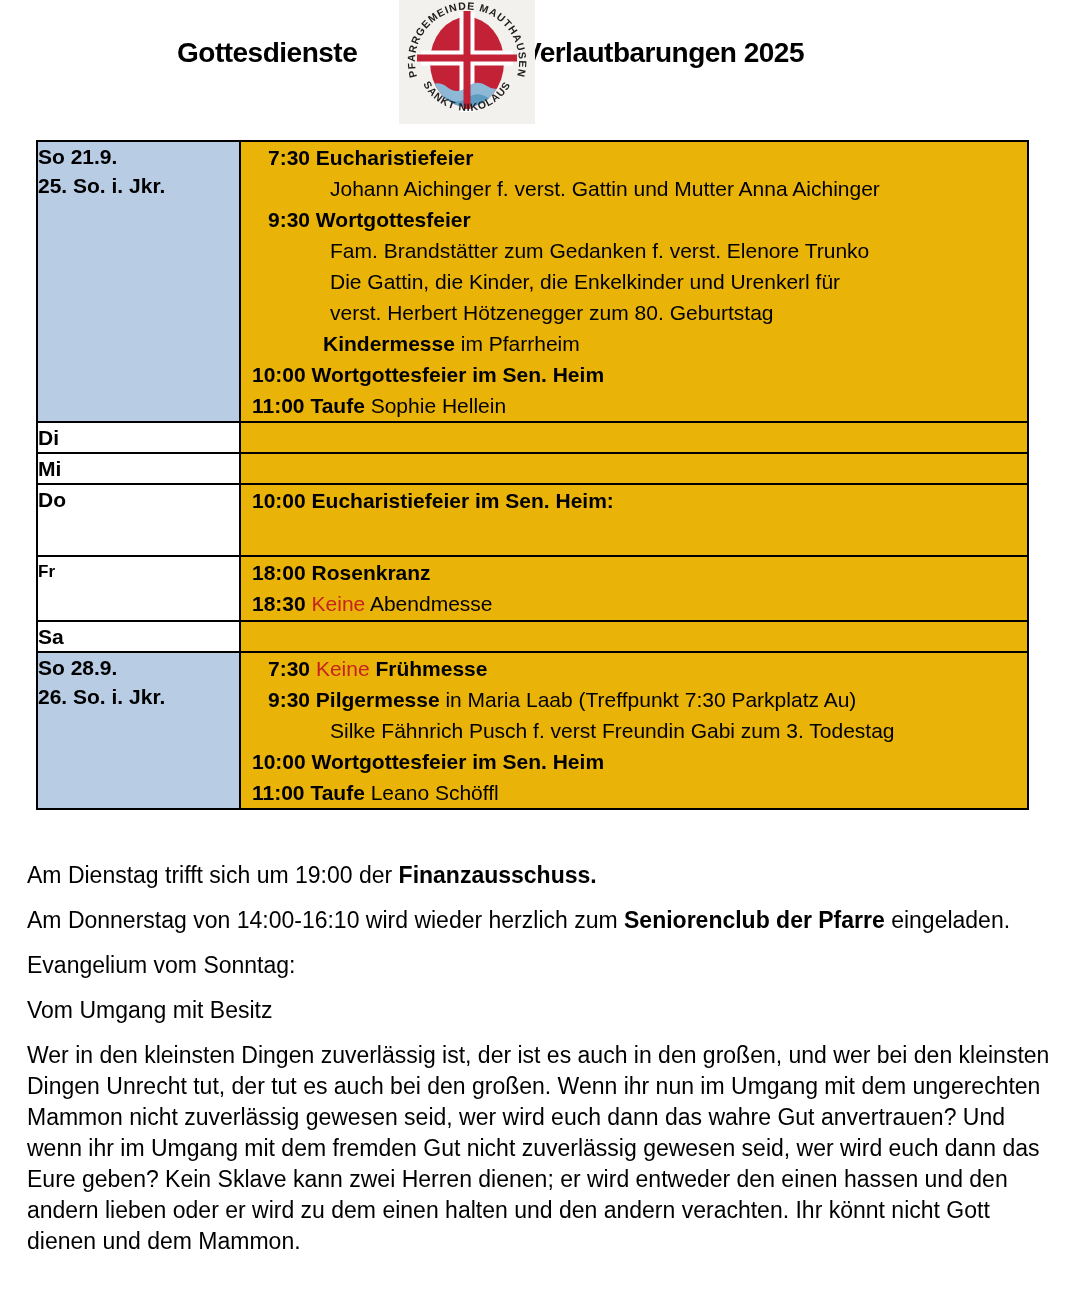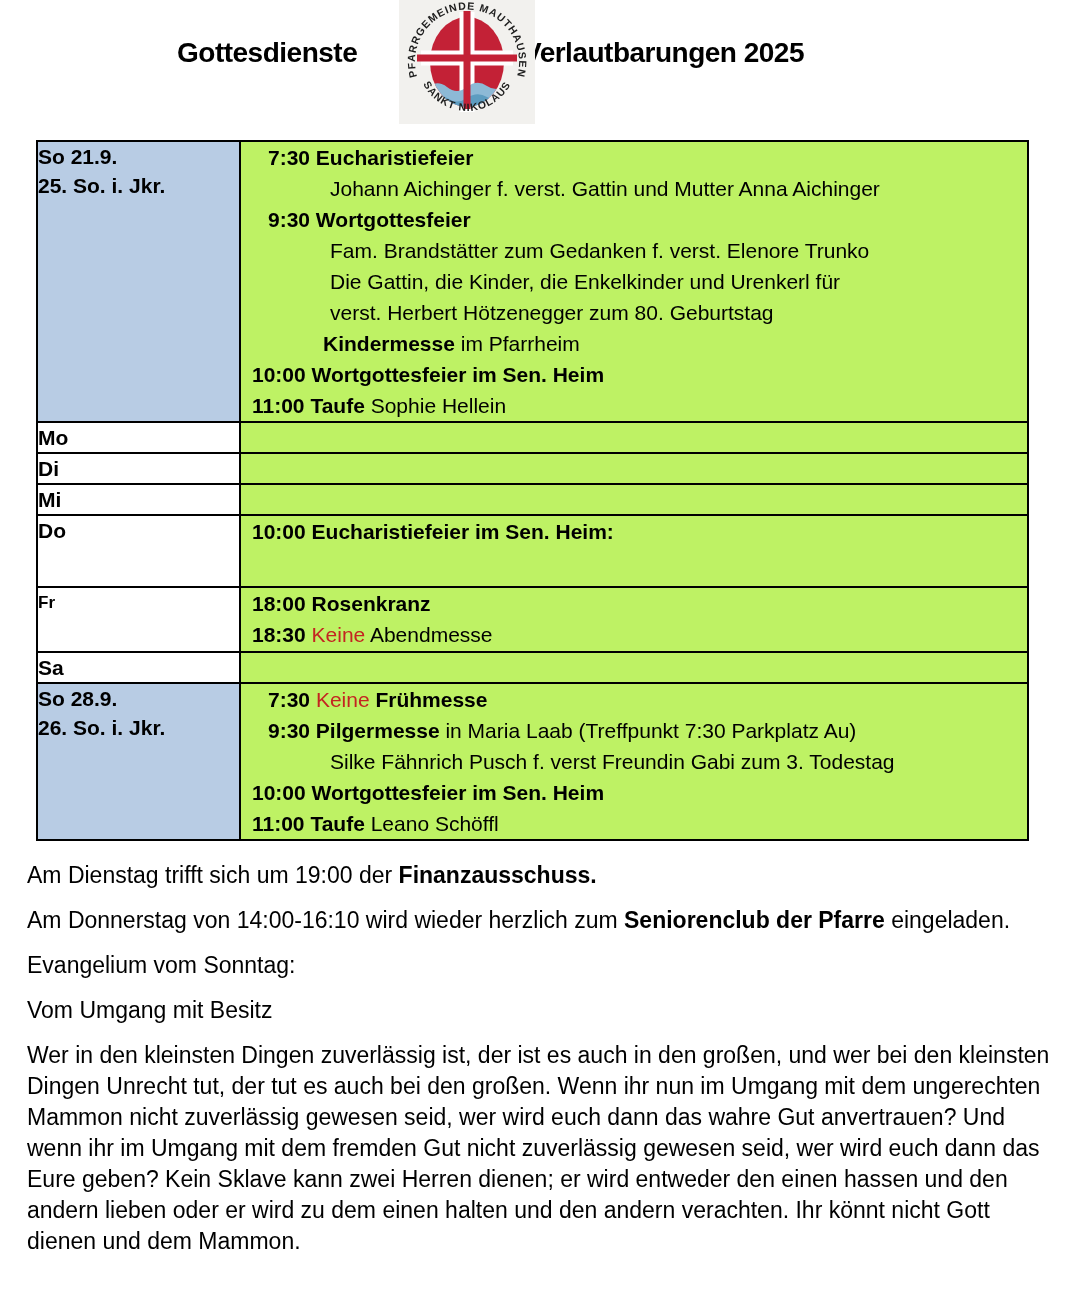--- a/index.html
+++ b/index.html
@@ -13,21 +13,21 @@
   .logobox{position:absolute;left:399px;top:0;width:136px;height:124px;background:#f2f1ee}
 
   table.sched{
     position:absolute;left:36px;top:140px;width:993px;
     border-collapse:collapse;table-layout:fixed;
   }
   table.sched td{border:2px solid #000;vertical-align:top;padding:0;overflow:hidden}
   td.day{width:201px;font-weight:bold;font-size:21px;line-height:29px;padding:2px 0 0 10px}
   td.day.sun{background:#b8cce4}
   td.day.small{font-size:17px}
-  td.content{font-size:21px;line-height:31px;padding:1px 0 0 0;background:#bef264}
+  td.content{font-size:21px;line-height:31px;padding:1px 0 0 0;background:#eab308}
   .line{white-space:nowrap}
   .line.ia{padding-left:27px}
   .line.ib{padding-left:11px}
   .line.ic{padding-left:89px}
   .line.ik{padding-left:82px}
   .sb{font-weight:bold}
   .sr{color:#c42421}
 
   .annos{position:absolute;left:27px;top:860px;width:1030px;font-size:23px;line-height:31px}
   .annos p{margin:0 0 14px 0;white-space:nowrap}
@@ -77,26 +77,20 @@
           <div class="line ia"><span class="sb">7:30 Eucharistiefeier</span></div>
           <div class="line ic"><span class="sn">Johann Aichinger f. verst. Gattin und Mutter Anna Aichinger</span></div>
           <div class="line ia"><span class="sb">9:30 Wortgottesfeier</span></div>
           <div class="line ic"><span class="sn">Fam. Brandstätter zum Gedanken f. verst. Elenore Trunko</span></div>
           <div class="line ic"><span class="sn">Die Gattin, die Kinder, die Enkelkinder und Urenkerl für</span></div>
           <div class="line ic"><span class="sn">verst. Herbert Hötzenegger zum 80. Geburtstag</span></div>
           <div class="line ik"><span class="sb">Kindermesse</span><span class="sn"> im Pfarrheim</span></div>
           <div class="line ib"><span class="sb">10:00 Wortgottesfeier im Sen. Heim</span></div>
           <div class="line ib"><span class="sb">11:00 Taufe</span><span class="sn"> Sophie Hellein</span></div>
         </td>
-      </tr>
-      <tr style="height: 29px;">
-        <td class="day">
-          <div class="dayline">Mo</div>
-        </td>
-        <td class="content"></td>
       </tr>
       <tr style="height: 28px;">
         <td class="day">
           <div class="dayline">Di</div>
         </td>
         <td class="content"></td>
       </tr>
       <tr style="height: 31px;">
         <td class="day">
           <div class="dayline">Mi</div>

